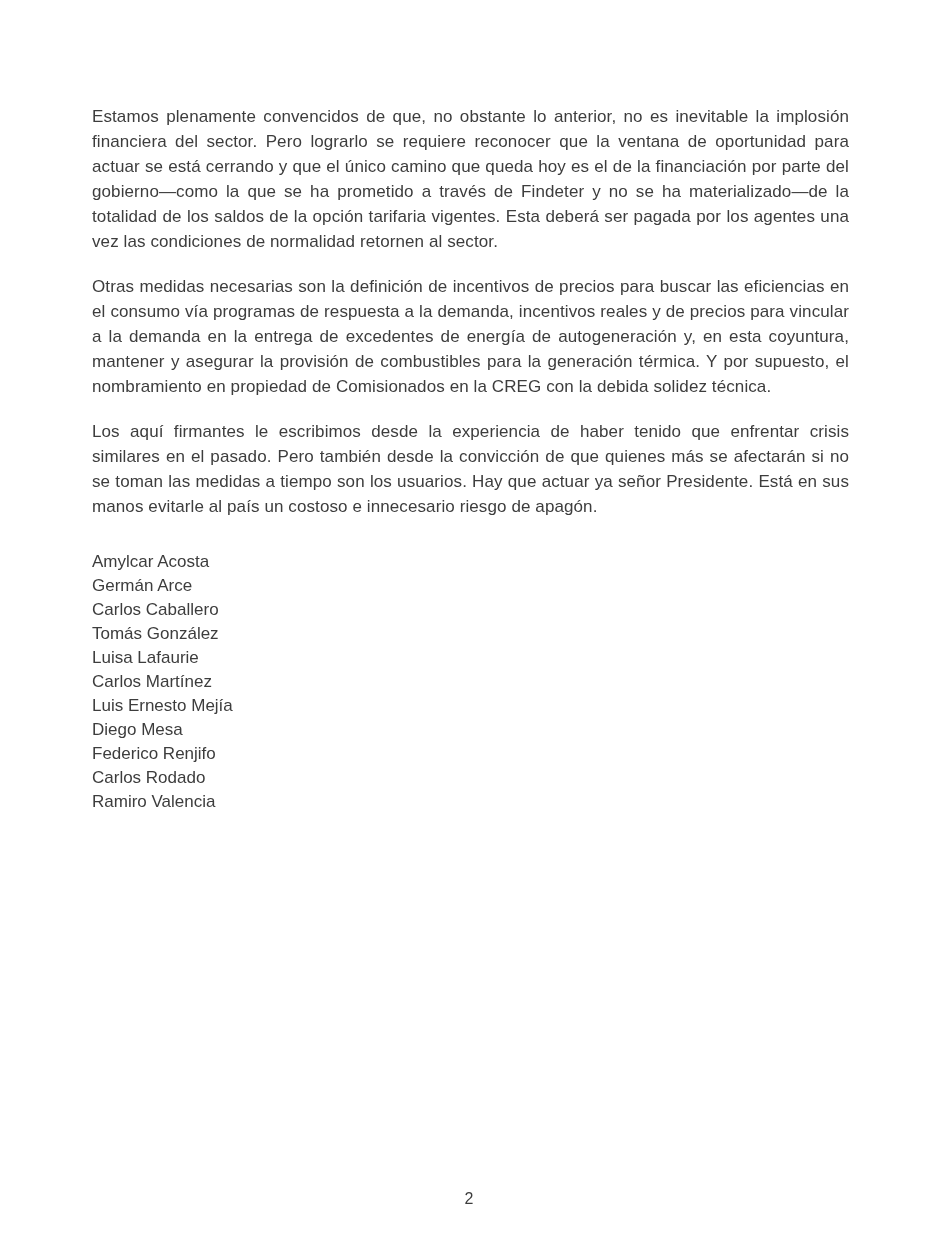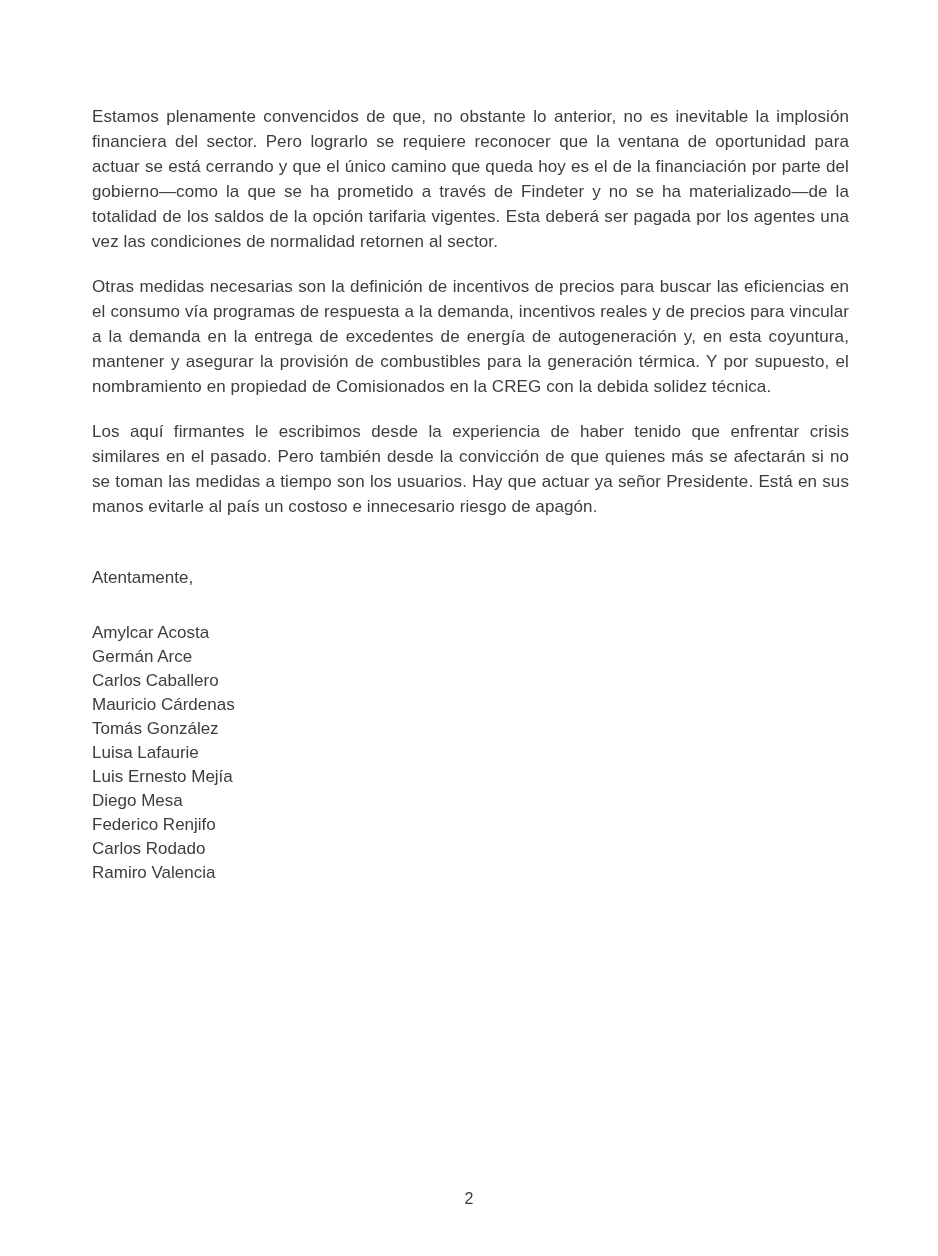--- a/index.html
+++ b/index.html
@@ -56,29 +56,28 @@
 </head>
 <body>
 
 <div class="page">
   <div class="content">
 
     <p class="para">Estamos plenamente convencidos de que, no obstante lo anterior, no es inevitable la implosión financiera del sector. Pero lograrlo se requiere reconocer que la ventana de oportunidad para actuar se está cerrando y que el único camino que queda hoy es el de la financiación por parte del gobierno—como la que se ha prometido a través de Findeter y no se ha materializado—de la totalidad de los saldos de la opción tarifaria vigentes. Esta deberá ser pagada por los agentes una vez las condiciones de normalidad retornen al sector.</p>
     <p class="para">Otras medidas necesarias son la definición de incentivos de precios para buscar las eficiencias en el consumo vía programas de respuesta a la demanda, incentivos reales y de precios para vincular a la demanda en la entrega de excedentes de energía de autogeneración y, en esta coyuntura, mantener y asegurar la provisión de combustibles para la generación térmica. Y por supuesto, el nombramiento en propiedad de Comisionados en la CREG con la debida solidez técnica.</p>
     <p class="para">Los aquí firmantes le escribimos desde la experiencia de haber tenido que enfrentar crisis similares en el pasado. Pero también desde la convicción de que quienes más se afectarán si no se toman las medidas a tiempo son los usuarios. Hay que actuar ya señor Presidente. Está en sus manos evitarle al país un costoso e innecesario riesgo de apagón.</p>
 
-    <p class="closing">Atentamente,</p>
 
     <div class="signatories">
       <div class="signatory">Amylcar Acosta</div>
       <div class="signatory">Germán Arce</div>
       <div class="signatory">Carlos Caballero</div>
-      <div class="signatory">Mauricio Cárdenas</div>
       <div class="signatory">Tomás González</div>
       <div class="signatory">Luisa Lafaurie</div>
+      <div class="signatory">Carlos Martínez</div>
       <div class="signatory">Luis Ernesto Mejía</div>
       <div class="signatory">Diego Mesa</div>
       <div class="signatory">Federico Renjifo</div>
       <div class="signatory">Carlos Rodado</div>
       <div class="signatory">Ramiro Valencia</div>
     </div>
 
   </div>
 
   <div class="page-number">2</div>

